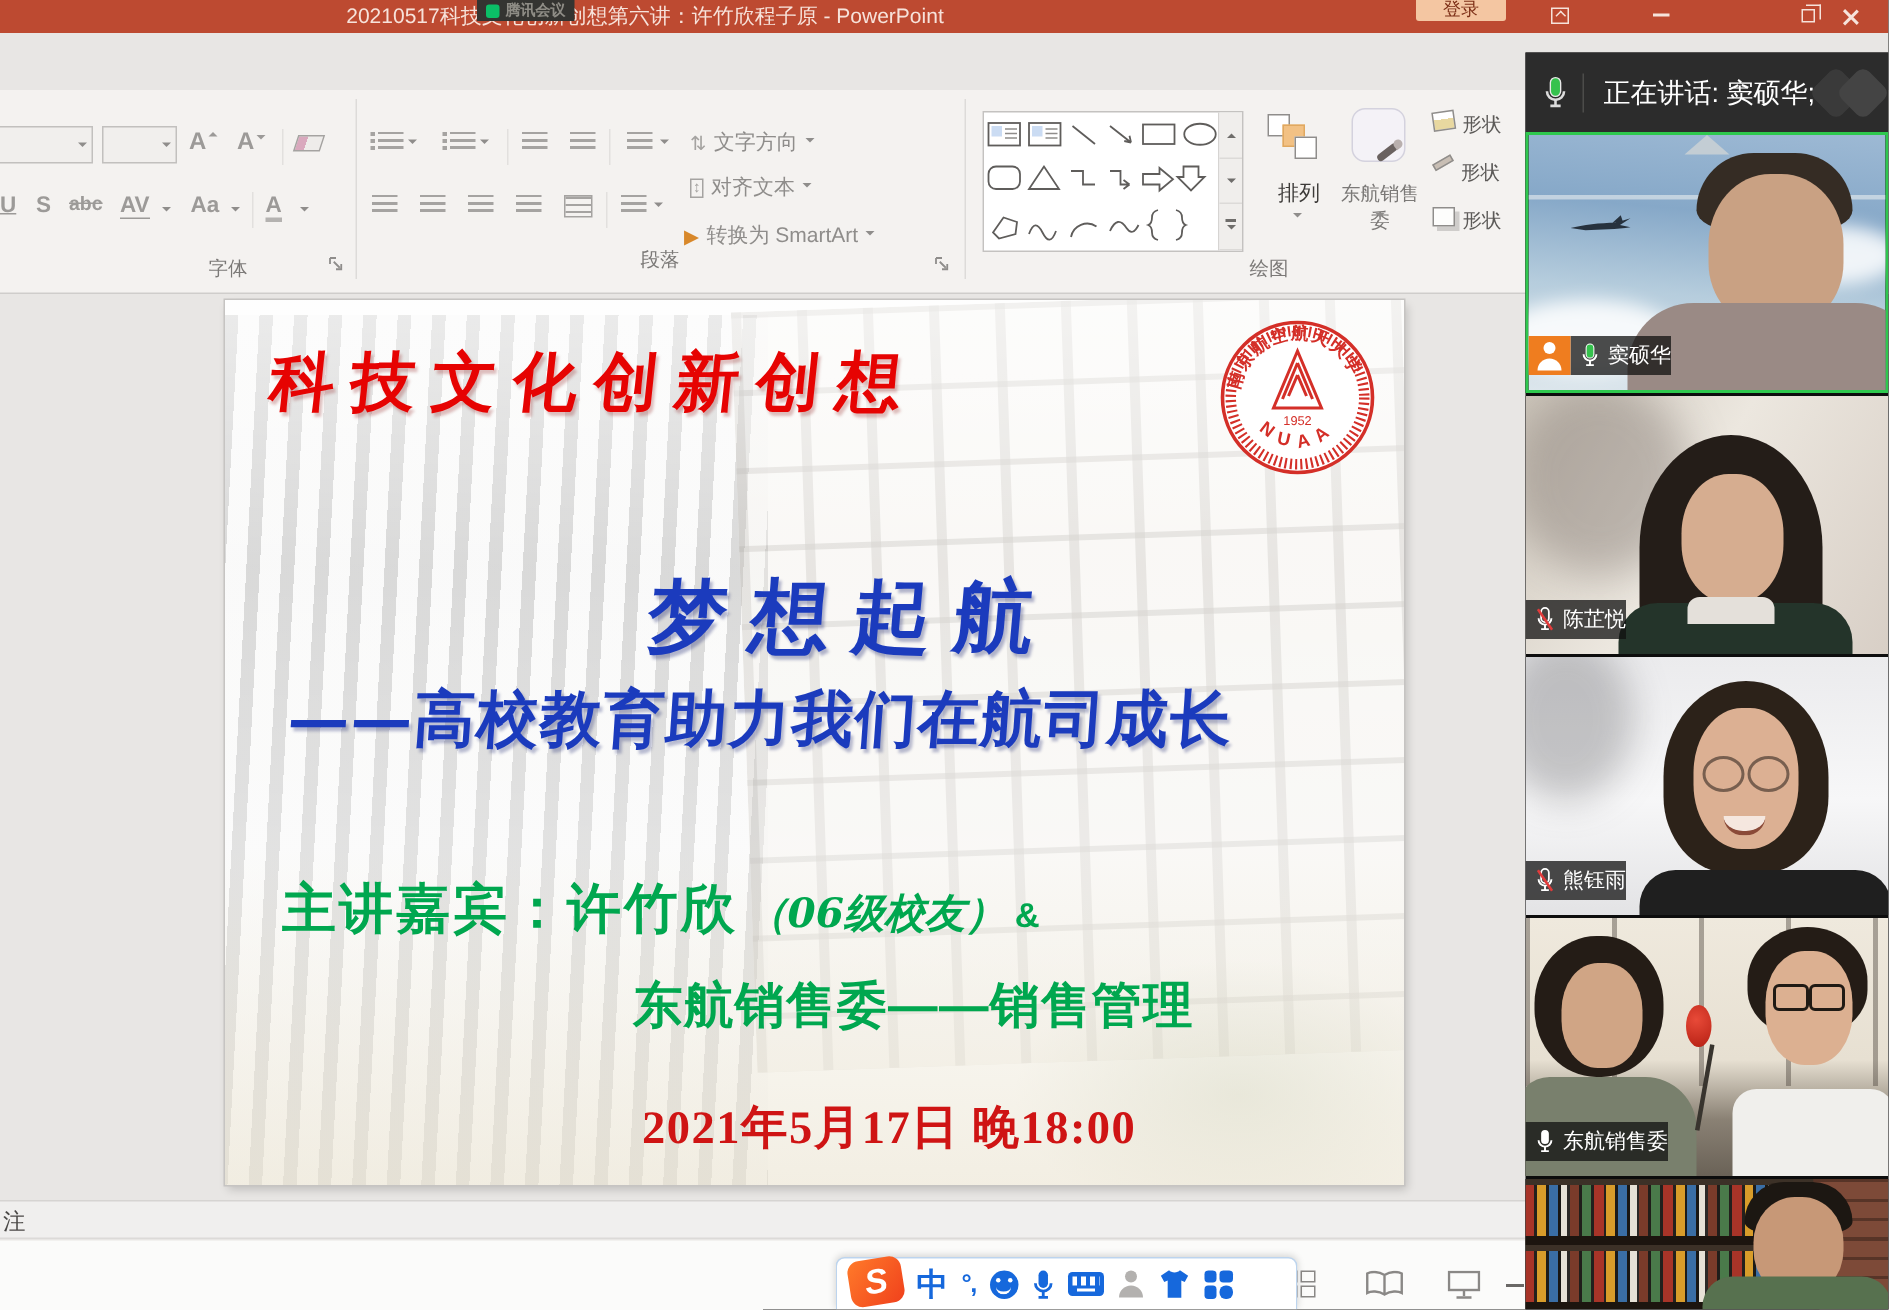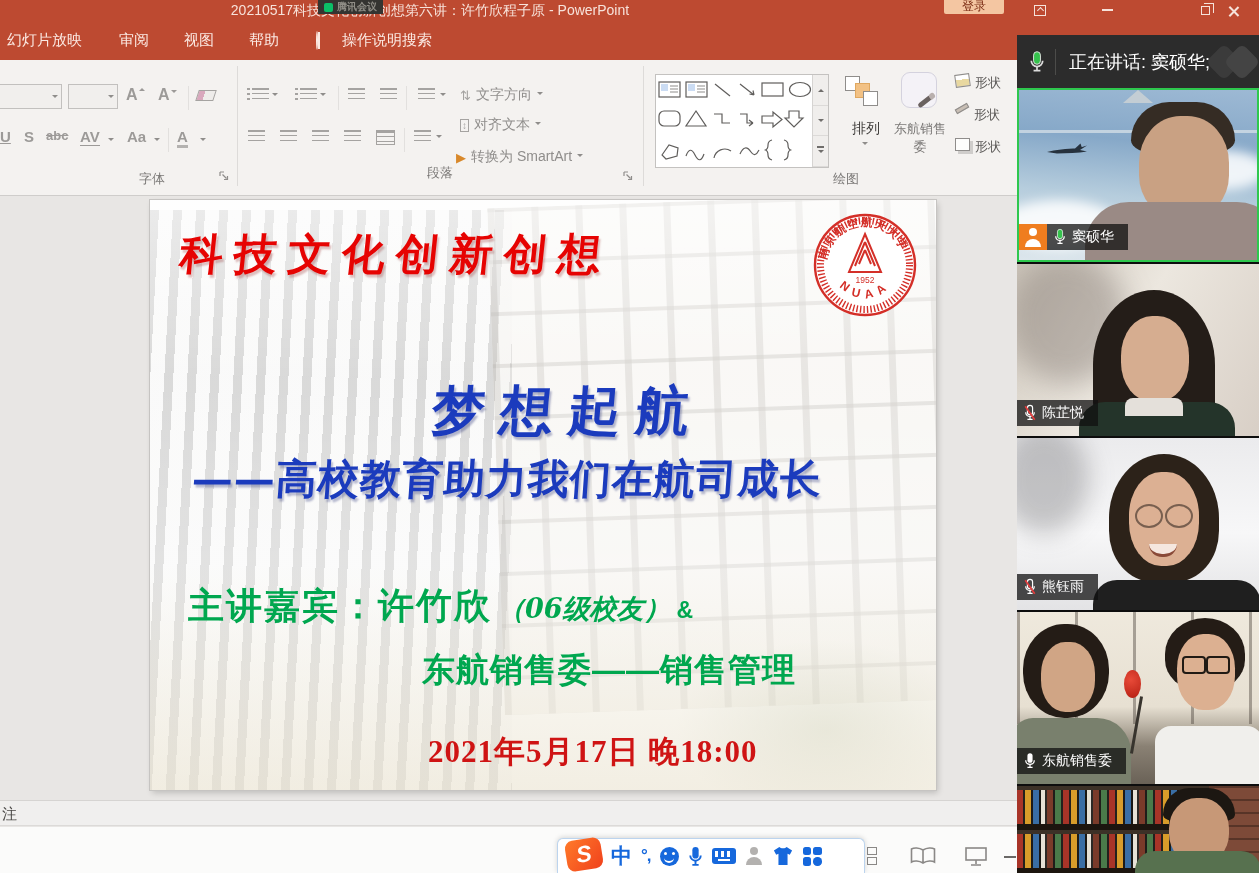--- a/index.html
+++ b/index.html
@@ -125,21 +125,21 @@
   .meetpanel { position:absolute; left:1017px; top:35px; width:242px; height:838px; background:#0d0d0d; z-index:40; }
   .mp-head { position:absolute; left:0; top:0; width:242px; height:53px; background:#2c2c2c; display:flex; align-items:center; overflow:hidden; }
   .mp-head .sep { width:1px; height:26px; background:#4c4c4a; margin-left:10px; }
   .mp-head .lbl { margin-left:13px; font-size:18px; color:#ffffff; white-space:nowrap; }
   .mp-logo { position:absolute; right:-8px; top:8px; width:60px; height:40px; opacity:.8; }
   .mp-logo i { position:absolute; width:26px; height:26px; border-radius:6px; transform:rotate(45deg); }
   .mp-logo i.a { left:4px; top:6px; background:#3f3f3f; }
   .mp-logo i.b { left:22px; top:6px; background:#4b4b4b; }
   .tile { position:absolute; left:0; width:242px; background:#1b1b1b; overflow:hidden; }
   .tile.active { border:2px solid #2ec84e; }
-  .chip { position:absolute; left:0; bottom:10px; height:26px; background:rgba(16,16,16,.75); display:flex; align-items:center; gap:6px; padding:0 14px 0 7px; z-index:5; }
+  .chip { position:absolute; left:0; bottom:10px; height:26px; background:rgba(16,16,16,.75); display:flex; align-items:center; gap:6px; padding:0 0 0 7px; z-index:5; }
   .chip .nm { font-size:14px; color:#fff; white-space:nowrap; }
   .hostbadge { position:absolute; left:0; bottom:10px; width:28px; height:26px; background:#ef7d1f; z-index:6; }
   .hostbadge::before { content:""; position:absolute; left:10px; top:4px; width:8px; height:8px; border-radius:50%; background:#fff; }
   .hostbadge::after { content:""; position:absolute; left:6px; bottom:3px; width:16px; height:8px; border-radius:8px 8px 0 0; background:#fff; }
   .chip.with-badge { left:28px; }
   .collapse-tri { position:absolute; left:50%; top:0; transform:translateX(-50%); width:0; height:0; border-left:15px solid transparent; border-right:15px solid transparent; border-bottom:13px solid #c8cfd4; opacity:.9; z-index:4; }
   .hair,.face,.torso,.prop { position:absolute; }
   
   .t1-bg { position:absolute; inset:0; background:linear-gradient(185deg,#9db9d4 0%,#86a8c8 32%,#b6cddd 62%,#dce6ec 100%); }
   .t1-band { position:absolute; left:0; top:40px; width:100%; height:3px; background:rgba(220,228,234,.7); }
@@ -205,28 +205,20 @@
         <span class="bar"></span>
       </div>
     <div class="winctl wc-rest">
         <span class="r"></span>
       </div>
     <div class="winctl wc-close">
         <span class="x"></span>
       </div>
   </div>
 
-  <div class="tabsrow">
-    <span class="rtab" style="left:7px">幻灯片放映</span>
-    <span class="rtab" style="left:119px">审阅</span>
-    <span class="rtab" style="left:184px">视图</span>
-    <span class="rtab" style="left:249px">帮助</span>
-    <span class="bulb"><span class="g"></span><span class="b"></span></span>
-    <span class="rtab" style="left:342px">操作说明搜索</span>
-  </div>
 
   <div class="ribbon">
 
     <div class="combo" style="left:-28px; top:24px; width:90px;">
         <span class="caret"></span>
       </div>
     <div class="combo" style="left:68px; top:24px; width:50px;">
         <span class="caret"></span>
       </div>
     <span class="aA" style="left:126px; top:26px;"><span>A</span><i class="tri up"></i></span>

